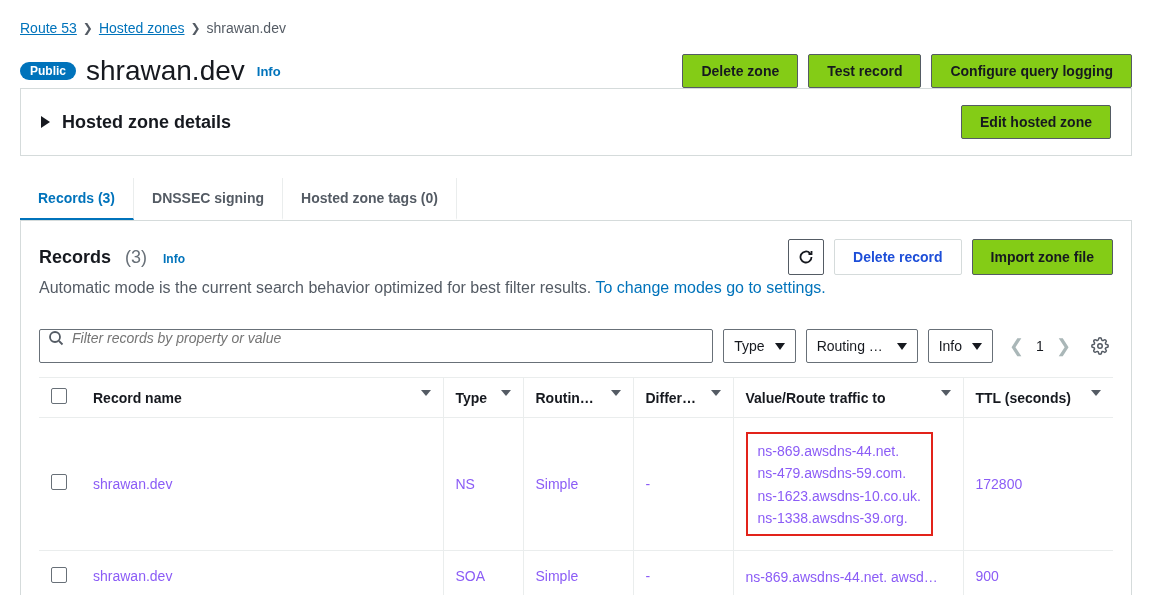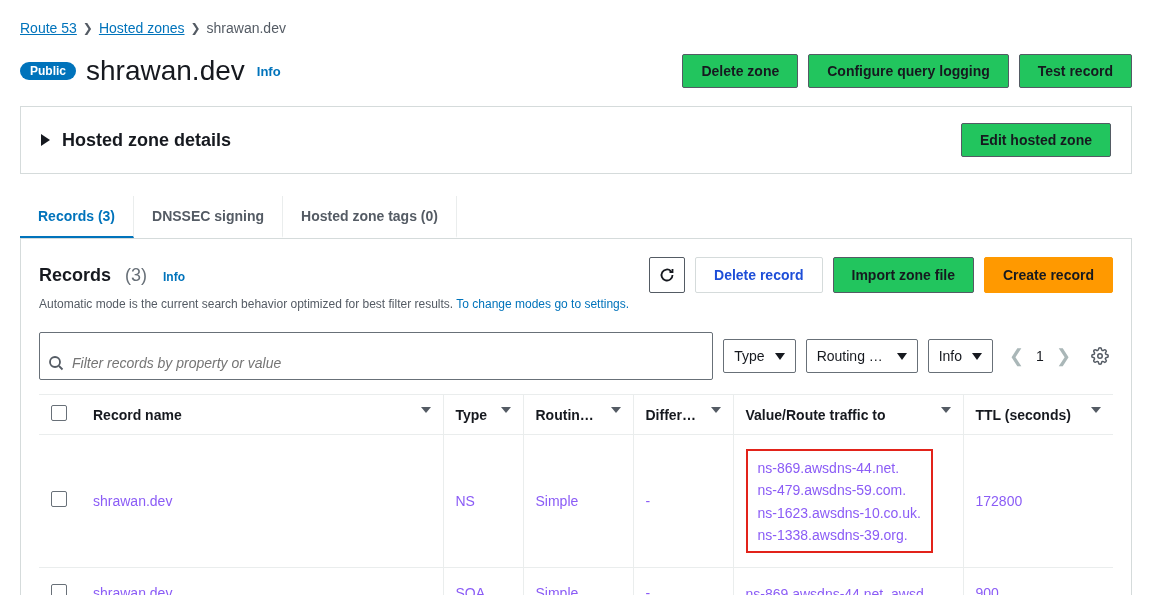--- a/index.html
+++ b/index.html
@@ -12,31 +12,31 @@
     }
     a { color: #0073bb; text-decoration: none; }
 
     
     .breadcrumbs { display: flex; align-items: center; gap: 6px; font-size: 14px; margin-bottom: 18px; }
     .breadcrumbs a { text-decoration: underline; }
     .breadcrumbs .sep { color: #545b64; font-size: 12px; }
     .breadcrumbs .current { color: #545b64; }
 
     
-    .header-row { display: flex; align-items: center; justify-content: space-between; margin-bottom: 18px; }
+    .header-row { display: flex; align-items: center; justify-content: space-between; }
     .header-left { display: flex; align-items: center; gap: 10px; }
     .badge-public {
       background: #0073bb; color: #fff; font-size: 12px; font-weight: 700;
       padding: 2px 10px; border-radius: 12px;
     }
     .zone-title { font-size: 28px; font-weight: 400; }
     .info-link { color: #0073bb; font-size: 13px; font-weight: 700; padding-left: 2px; }
     .header-buttons { display: flex; gap: 10px; }
     .btn {
-      border: 1px solid #545b64; background: #22c55e; color: #16191f;
+      border: 1px solid #545b64; background: #84cc16; color: #16191f;
       font-weight: 700; font-size: 14px; padding: 8px 18px; border-radius: 2px;
       cursor: pointer;
     }
     .btn-primary { background: #ff9900; border-color: #ff9900; color: #16191f; }
     .btn[disabled] { color: #1d4ed8; border-color: #d5dbdb; cursor: default; background: #fff; }
 
     
     .panel {
       border: 1px solid #d5dbdb; background: #fff; padding: 16px 20px;
       display: flex; align-items: center; justify-content: space-between;
@@ -57,27 +57,27 @@
     
     .records-container { border: 1px solid #d5dbdb; border-top: none; padding: 18px 18px 0; }
     .records-header { display: flex; align-items: center; justify-content: space-between; margin-bottom: 4px; }
     .records-title { font-size: 18px; font-weight: 700; display: flex; align-items: baseline; gap: 14px; }
     .records-count { color: #687078; font-weight: 400; }
     .records-actions { display: flex; gap: 10px; }
     .icon-btn {
       border: 1px solid #545b64; background: #fff; width: 36px; height: 36px;
       display: flex; align-items: center; justify-content: center; cursor: pointer; border-radius: 2px;
     }
-    .records-subtext { font-size: 12px; color: #545b64; margin-bottom: 21px; }
+    .records-subtext { font-size: 16px; color: #545b64; margin-bottom: 32px; }
 
     
     .filter-row { display: flex; align-items: center; gap: 10px; margin-bottom: 14px; }
     .filter-input-wrap {
-      flex: 1; display: flex; align-items: flex-end; border: 1px solid #687078;
-      border-radius: 2px; height: 48px; padding: 8px 8px; gap: 8px;
+      flex: 1; display: flex; align-items: flex-start; border: 1px solid #687078;
+      border-radius: 2px; height: 34px; padding: 0 8px; gap: 8px;
     }
     .filter-input {
       border: none; outline: none; flex: 1; font-size: 14px; font-style: italic;
       color: #687078; background: transparent;
     }
     .filter-dropdown {
       border: 1px solid #687078; border-radius: 2px; height: 34px;
       display: flex; align-items: center; padding: 0 10px; gap: 10px;
       cursor: pointer; background: #fff; white-space: nowrap; overflow: hidden;
     }
@@ -122,22 +122,22 @@
 </div>
 
 <div class="header-row">
   <div class="header-left">
     <span class="badge-public">Public</span>
     <span class="zone-title">shrawan.dev</span>
     <a href="#" class="info-link">Info</a>
   </div>
   <div class="header-buttons">
     <button class="btn">Delete zone</button>
+    <button class="btn">Test record</button>
     <button class="btn">Configure query logging</button>
-    <button class="btn">Test record</button>
   </div>
 </div>
 
 <div class="panel">
   <div class="panel-title-row">
     <span class="caret-icon"></span>
     <span class="panel-title">Hosted zone details</span>
   </div>
   <button class="btn">Edit hosted zone</button>
 </div>
@@ -158,21 +158,20 @@
     </div>
     <div class="records-actions">
       <div class="icon-btn">
         <svg width="16" height="16" viewBox="0 0 16 16" fill="none" stroke="#16191f" stroke-width="1.8">
           <path d="M13.5 8a5.5 5.5 0 1 1-1.6-3.9"></path>
             <path d="M13.5 2v3h-3"></path>
         </svg>
       </div>
       <button class="btn" disabled="">Delete record</button>
       <button class="btn">Import zone file</button>
-      <button class="btn btn-primary">Create record</button>
     </div>
   </div>
 
   <div class="records-subtext">
     <span>Automatic mode is the current search behavior optimized for best filter results. </span><a href="#">To change modes go to settings.</a>
   </div>
 
   <div class="filter-row">
     <div class="filter-input-wrap">
       <svg width="16" height="16" viewBox="0 0 16 16" fill="none" stroke="#545b64" stroke-width="1.8">

